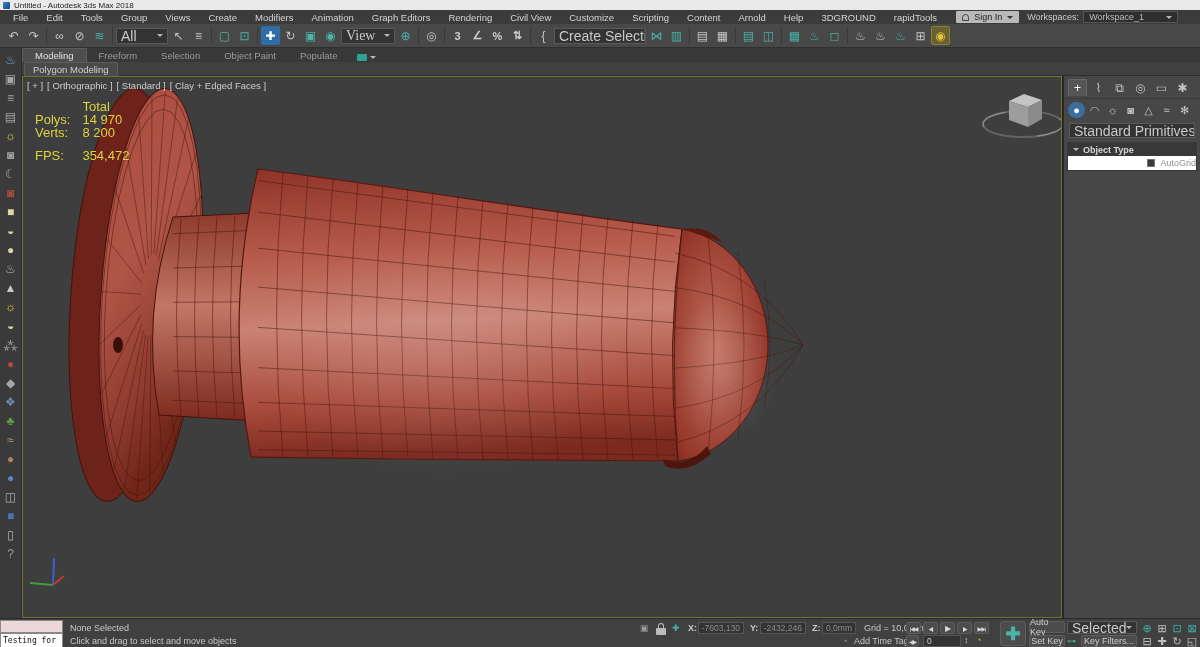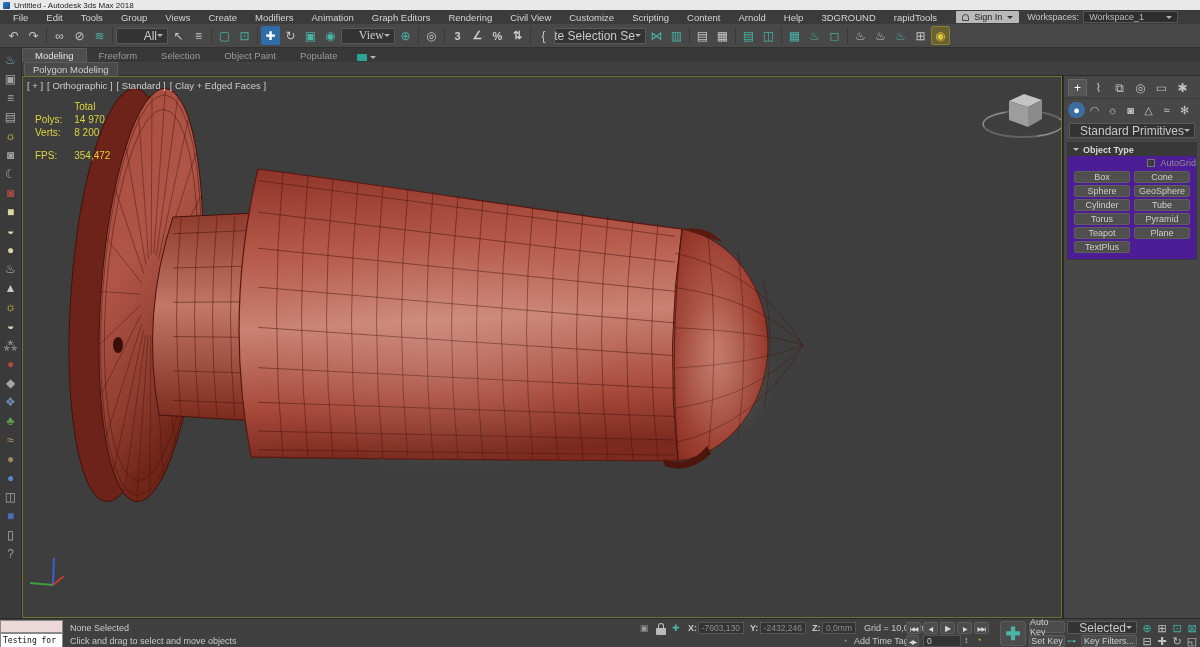--- a/index.html
+++ b/index.html
@@ -19,48 +19,48 @@
 #workspaces{display:flex;align-items:center;gap:4px;color:#c9c9c9;font-size:9px}
 #workspace-box{background:#2e2e2e;border:1px solid #555;height:12px;display:flex;align-items:center;gap:22px;padding:0 5px;color:#bdbdbd}
 
 #toolbar{position:absolute;left:0;top:24px;width:1200px;height:24px;background:#484848;border-bottom:1px solid #303030;display:flex;align-items:center;gap:1px;padding:0 4px}
 .tbi{width:19px;height:19px;display:flex;align-items:center;justify-content:center;color:#c6c6c6;font-size:12px;border-radius:2px;cursor:default}
 .tbi.teal{color:#49b3a6}
 .tbi.yellow{color:#e0c33c;background:#6a6130;border:1px solid #8b7f33}
 .tbi.snap{color:#cfcfcf;font-weight:bold;font-size:11px}
 .tbi.act{background:#2f6da8;color:#fff}
 .sep{width:1px;height:17px;background:#393939;margin:0 2px}
-.dropdown{background:#333;border:1px solid #5a5a5a;color:#c9c9c9;font-size:12px;height:16px;display:flex;align-items:center;justify-content:flex-end;padding:0 4px;border-radius:1px;white-space:nowrap;overflow:hidden}
+.dropdown{background:#333;border:1px solid #5a5a5a;color:#c9c9c9;font-size:14px;height:16px;display:flex;align-items:center;justify-content:space-between;padding:0 4px;border-radius:1px;white-space:nowrap;overflow:hidden}
 
 #ribbon-tabs{position:absolute;left:22px;top:48px;width:1178px;height:14px;background:#383838;display:flex;align-items:flex-end;font-size:9.5px;color:#9b9b9b}
 .rtab{padding:1px 12px;height:14px;display:flex;align-items:center}
 .rtab.active{background:#4e4e4e;color:#e2e2e2;border:1px solid #5c5c5c;border-bottom:none}
 #ribbon-overflow{display:flex;align-items:center;gap:3px;padding:0 8px}
 #ribbon-overflow .sq{width:10px;height:7px;background:#2da396;border-radius:1px}
 #ribbon-panelrow{position:absolute;left:22px;top:62px;width:1178px;height:14px;background:#404040;border-bottom:1px solid #2c2c2c;display:flex;align-items:center;font-size:9.5px;color:#cfcfcf}
 #polygon-modeling-tab{background:#4a4a4a;border:1px solid #5c5c5c;border-bottom:none;height:14px;display:flex;align-items:center;padding:0 8px;margin-left:2px}
 
 #lefttb{position:absolute;left:0;top:48px;width:22px;height:570px;background:#3a3a3a;border-right:1px solid #2d2d2d;display:flex;flex-direction:column;align-items:center;padding-top:2px}
 .lti{width:18px;height:19px;display:flex;align-items:center;justify-content:center;font-size:12px;cursor:default}
 
 #viewport{position:absolute;left:22px;top:76px;width:1040px;height:542px;background:#3e3e3e;border:1px solid #72722e}
 #vp-label{position:absolute;left:4px;top:3px;font-size:9.5px;color:#cdcdcd;display:flex;gap:4px}
-#vp-stats{position:absolute;left:8px;top:22px;font-size:10px;color:#ddd23f;line-height:11px}
+#vp-stats{position:absolute;left:8px;top:22px;font-size:13px;color:#ddd23f;line-height:11px}
 #vp-stats table td{padding:0 2px}
 #vp-stats .val{padding-left:8px}
 
 #cmdpanel{position:absolute;left:1063px;top:76px;width:137px;height:542px;background:#474747;border-left:1px solid #2c2c2c;font-size:9.5px;color:#cfcfcf}
 #cp-tabs{display:flex;gap:2px;padding:3px 4px 2px 4px;border-bottom:1px solid #3a3a3a}
 .cpt{width:19px;height:17px;display:flex;align-items:center;justify-content:center;color:#c2c2c2;font-size:12px}
 .cpt.active{background:#555;border:1px solid #666;border-bottom:none;color:#fff}
 #cp-cats{display:flex;gap:1px;padding:3px 4px}
 .cpc{width:17px;height:16px;display:flex;align-items:center;justify-content:center;color:#c2c2c2;font-size:11px;border-radius:8px}
 .cpc.active{background:#3a6e9e;color:#fff}
 #cp-dropdown{margin:2px 5px;height:15px}
-.rollout{margin:4px 3px 4px 3px;background:#4c1d95;border:1px solid #383838}
+.rollout{margin:4px 3px 4px 3px;background:#ffffff;border:1px solid #383838}
 .rollout-h{background:#383838;height:13px;display:flex;align-items:center;gap:4px;padding:0 5px;font-weight:bold;font-size:9px;color:#d6d6d6}
 .rollout-h .tri{width:0;height:0;border:3px solid transparent;border-top-color:#bbb;margin-top:3px}
 #autogrid-row{display:flex;align-items:center;justify-content:flex-end;gap:5px;color:#8f8f8f;height:14px;font-size:9px}
 #autogrid-row .cb{width:8px;height:8px;border:1px solid #777;background:#3a3a3a}
 #obj-buttons{display:grid;grid-template-columns:1fr 1fr;gap:2px 4px;padding:1px 6px 6px 6px}
 .obtn{height:12px;background:#4f4f4f;border:1px solid #5e5e5e;border-radius:2px;display:flex;align-items:center;justify-content:center;font-size:9px;color:#cfcfcf;cursor:default}
 #nc-body{display:flex;align-items:center;gap:4px;padding:8px 6px 10px 6px}
 #nc-input{flex:1;height:12px;background:#3a3a3a;border:1px solid #2e2e2e}
 #nc-swatch{width:12px;height:12px;background:#b9bcc0;border:1px solid #2e2e2e}
 
@@ -424,33 +424,20 @@
   </div>
   <div class="rollout">
     <div class="rollout-h">
       <span class="tri"></span>
       <span>Object Type</span>
     </div>
     <div id="autogrid-row">
       <span class="cb"></span>
       <span>AutoGrid</span>
     </div>
-    <div id="obj-buttons">
-      <span class="obtn">Box</span>
-      <span class="obtn">Cone</span>
-      <span class="obtn">Sphere</span>
-      <span class="obtn">GeoSphere</span>
-      <span class="obtn">Cylinder</span>
-      <span class="obtn">Tube</span>
-      <span class="obtn">Torus</span>
-      <span class="obtn">Pyramid</span>
-      <span class="obtn">Teapot</span>
-      <span class="obtn">Plane</span>
-      <span class="obtn">TextPlus</span>
-    </div>
   </div>
 </div>
 
 <div id="statusbar">
   <div id="listener-pink"></div>
   <div id="listener-white">Testing for :</div>
   <span class="sb" style="left:70px;top:4px">None Selected</span>
   <span class="sb" style="left:70px;top:17px">Click and drag to select and move objects</span>
 
   <span class="sb" style="left:640px;top:4px;color:#9a9a9a">▣</span>

